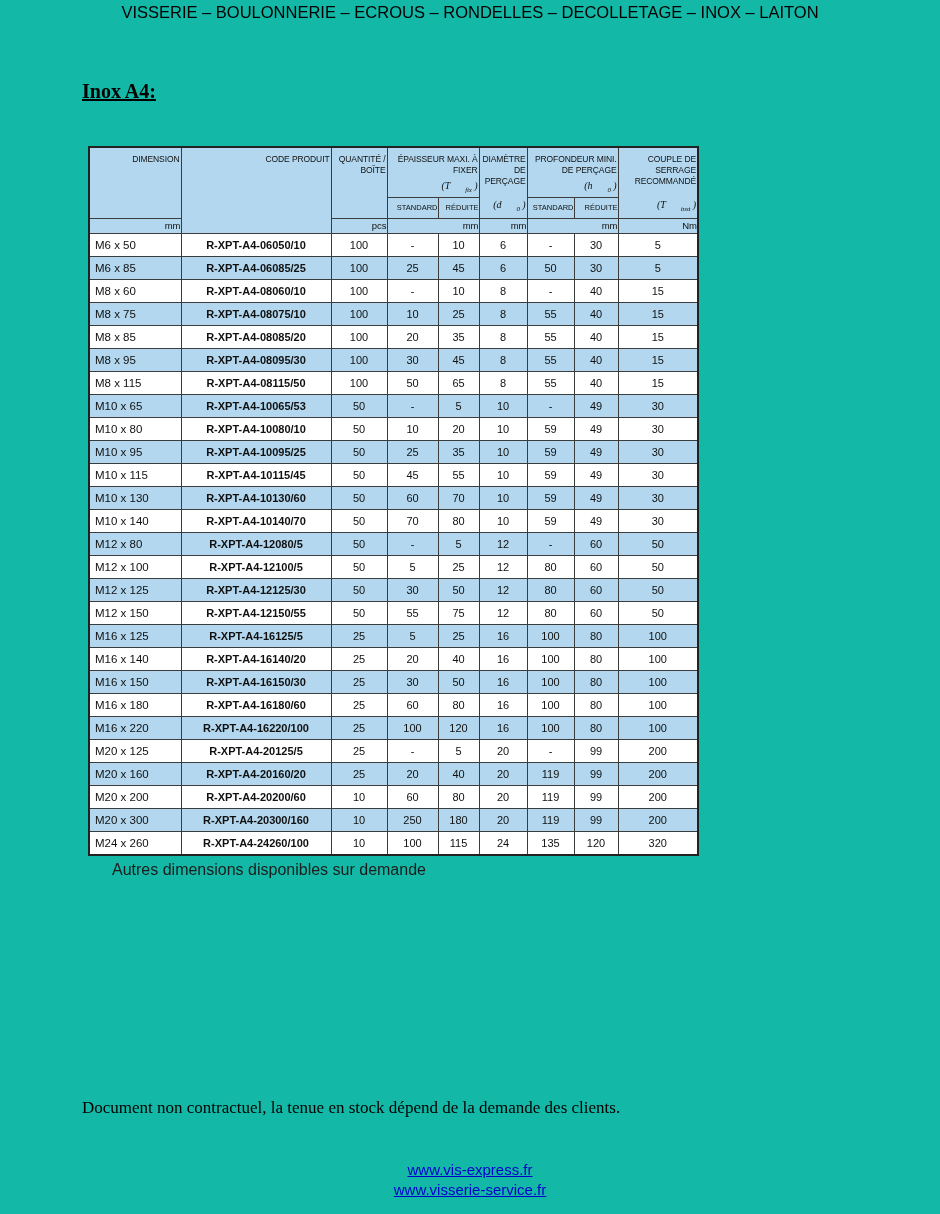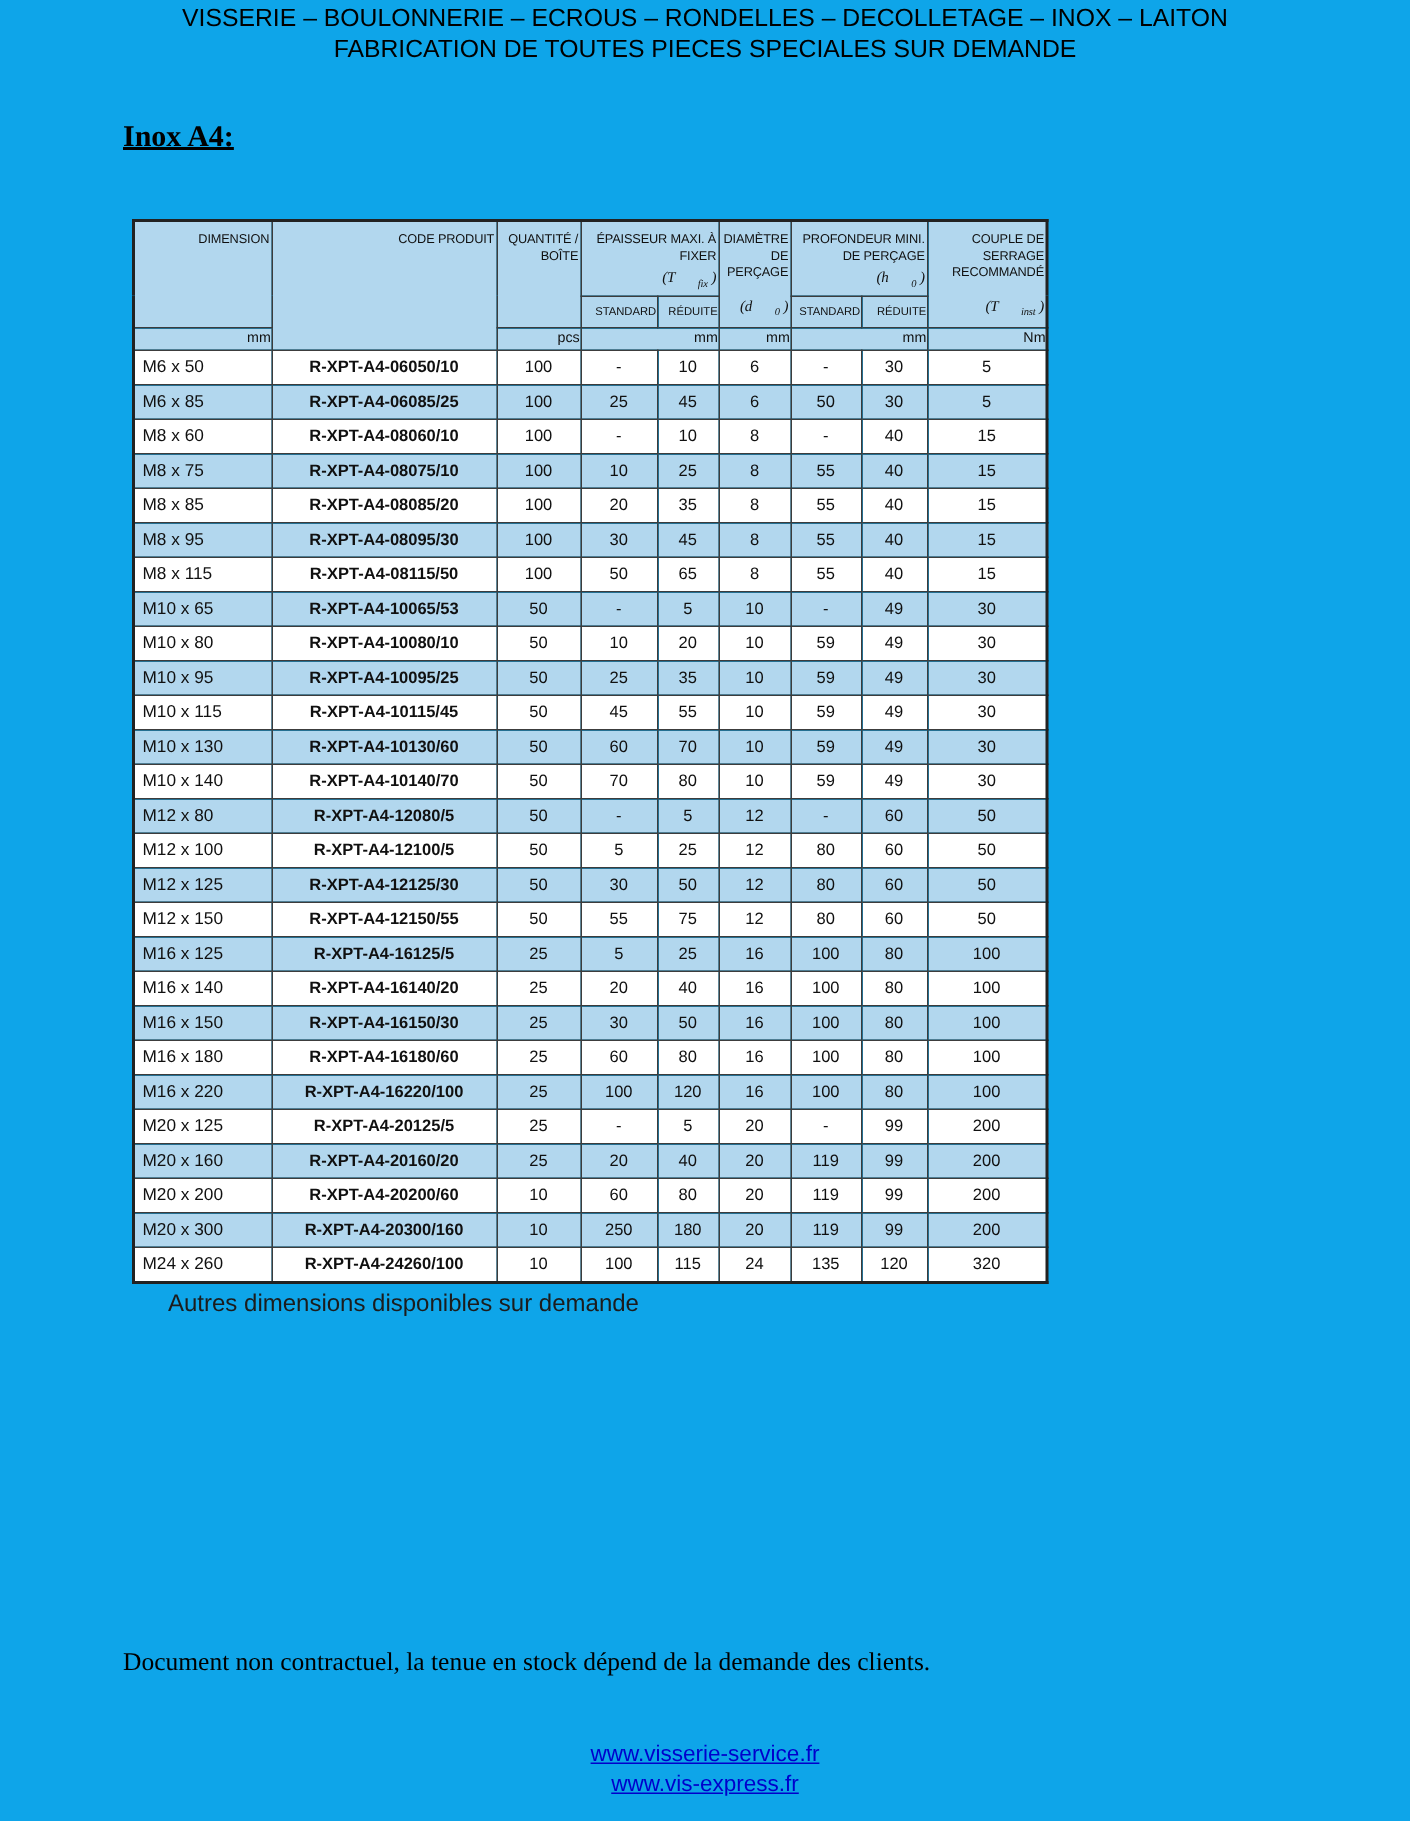--- a/index.html
+++ b/index.html
@@ -1,19 +1,19 @@
 <!DOCTYPE html>
 <html><head>
 <meta charset="utf-8">
 <style>
   html,body{margin:0;padding:0;background:#888;}
   .page{
     position:relative;
     width:940px;height:1214px;
-    background:#0ea5e9;
+    background:#14b8a6;
     font-family:"Liberation Sans", sans-serif;
     overflow:hidden;
     margin:0 auto;
   }
   
   .doc-header{
     position:absolute;top:2px;left:0;width:100%;
     text-align:center;color:#000;
     font-size:16.5px;line-height:21px;letter-spacing:0px;
   }
@@ -92,21 +92,20 @@
     cursor:pointer;
   }
 </style>
 </head>
 <body>
 
 <div class="page" style="--blue: #b2d7ee; --border: #3c3c3c; --link: #0000cc;">
 
   <div class="doc-header">
     <div>VISSERIE – BOULONNERIE – ECROUS – RONDELLES – DECOLLETAGE – INOX – LAITON</div>
-    <div>FABRICATION DE TOUTES PIECES SPECIALES SUR DEMANDE</div>
   </div>
 
   <h2 class="section-title">Inox A4:</h2>
 
   <table class="spec-table">
     <colgroup>
       <col style="width:92px">
         <col style="width:150px">
         <col style="width:56px">
       <col style="width:51px">
@@ -458,17 +457,17 @@
           <td>320</td>
         </tr>
       </tbody>
   </table>
 
   <div class="footnote">Autres dimensions disponibles sur demande</div>
 
   <div class="disclaimer">Document non contractuel, la tenue en stock dépend de la demande des clients.</div>
 
   <div class="links">
+    <a href="#">www.vis-express.fr</a>
     <a href="#">www.visserie-service.fr</a>
-    <a href="#">www.vis-express.fr</a>
   </div>
 
 </div>
 
 </body></html>

